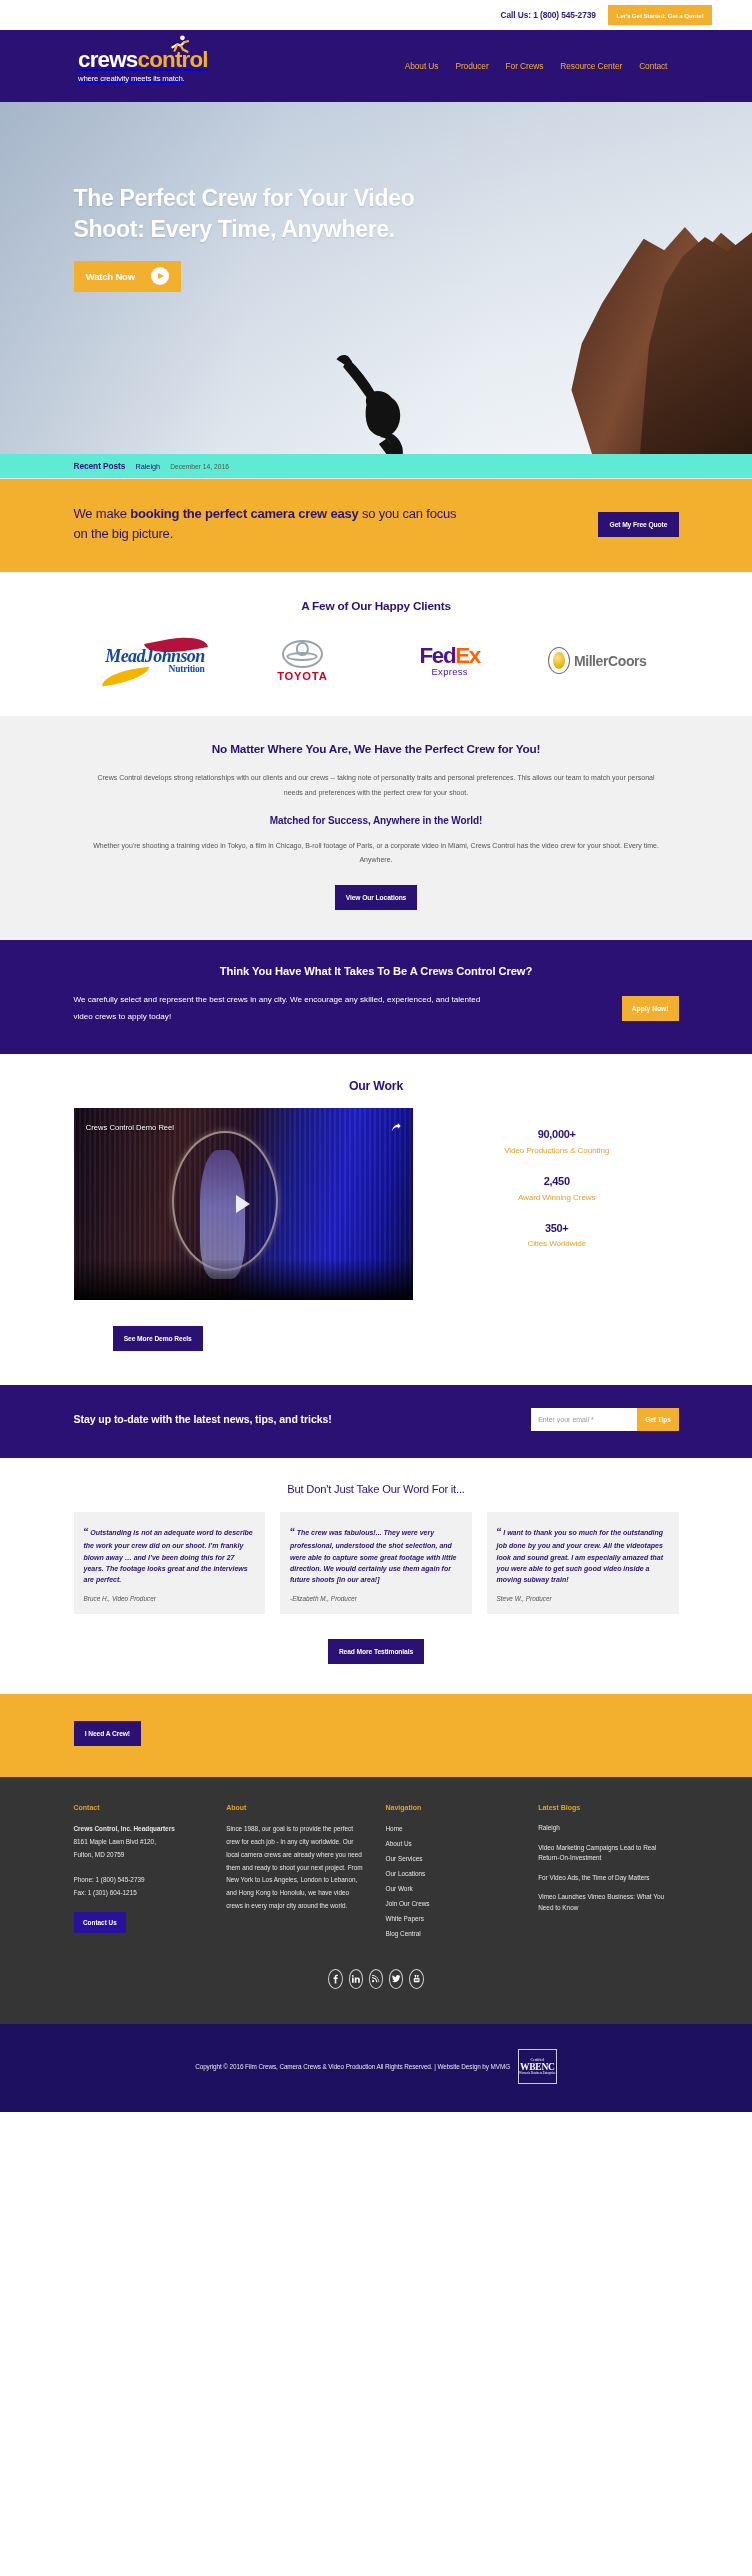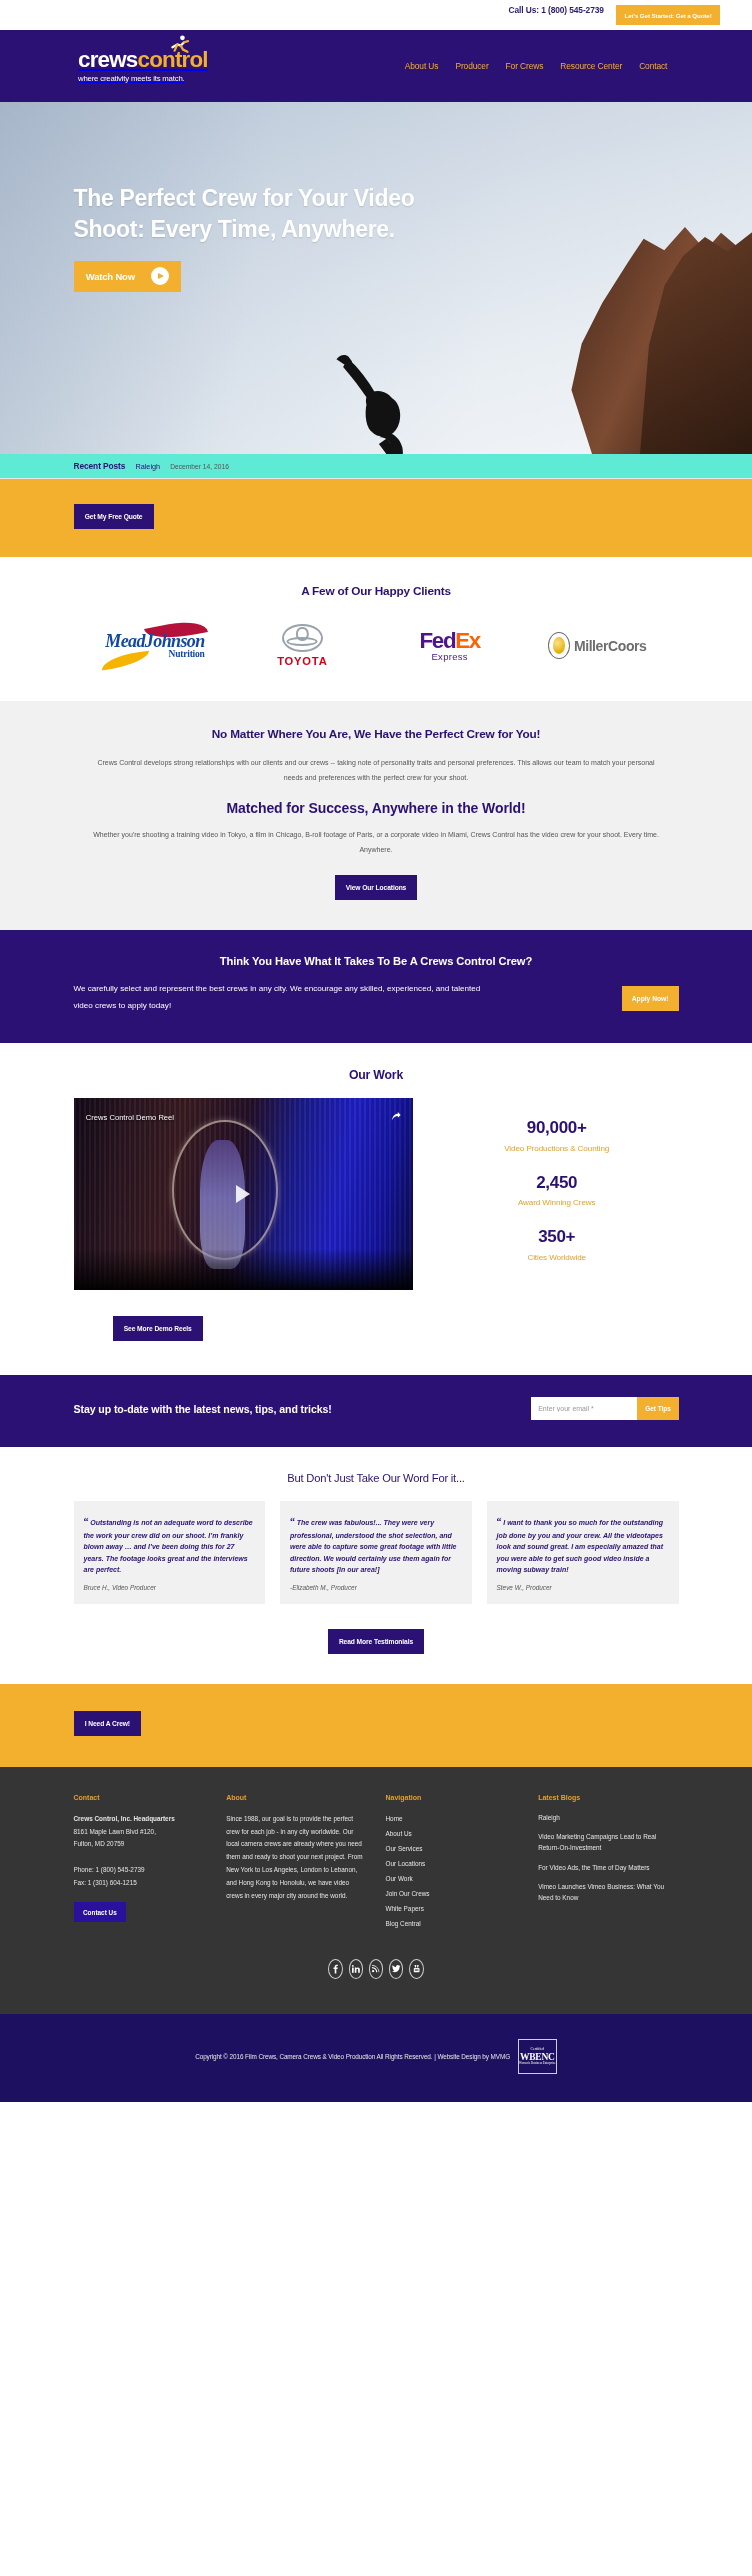--- a/index.html
+++ b/index.html
@@ -12,21 +12,21 @@
     -webkit-font-smoothing:antialiased;
   }
   .wrap { width:752px; margin:0 auto; position:relative; }
   .container { width:605px; margin:0 auto; position:relative; }
 
   
   .topbar {
     height:30px; background:#ffffff;
     display:flex; align-items:center; justify-content:flex-end;
   }
-  .topbar-inner { display:flex; padding-right:32px; }
+  .topbar-inner { display:flex; align-items:center; padding-right:40px; }
   .call-us {
     color:#2b1a6e; font-size:8.4px; font-weight:bold;
     letter-spacing:-0.1px; margin-right:12.3px; white-space:nowrap;
   }
   .quote-btn {
     background:#f2b02e; color:#ffffff; font-size:6.2px; font-weight:bold;
     padding:6.2px 8.4px; border:none; cursor:pointer; white-space:nowrap;
     letter-spacing:-0.1px;
   }
 
@@ -151,21 +151,21 @@
 
   
   .grey-sec { background:#f1f1f1; padding:26px 0 30px; text-align:center; }
   .grey-h {
     color:#2b1173; font-size:11.8px; font-weight:bold; letter-spacing:-0.2px;
     margin-bottom:15.7px;
   }
   .grey-p {
     color:#555; font-size:7px; line-height:2.1; max-width:566px; margin:0 auto 14.6px;
   }
-  .grey-sub { color:#2b1173; font-size:14px; font-weight:bold; margin:14.6px 0 12.3px; letter-spacing:-0.1px; }
+  .grey-sub { color:#2b1173; font-size:10px; font-weight:bold; margin:14.6px 0 12.3px; letter-spacing:-0.1px; }
   .grey-btn-wrap { margin-top:17px; }
 
   
   .purple-sec { background:#2b1173; padding:25px 0 28px; }
   .purple-h {
     text-align:center; color:#ffffff; font-size:11.2px; font-weight:bold;
     letter-spacing:-0.1px; margin-bottom:14.6px;
   }
   .purple-row { display:flex; align-items:center; justify-content:space-between; }
   .purple-p { color:#ffffff; font-size:8.1px; line-height:2.1; max-width:426px; }
@@ -194,21 +194,21 @@
     background:linear-gradient(180deg,rgba(0,0,10,.05),rgba(0,0,0,.95)); }
   .vb-title { position:absolute; left:12.3px; top:14.6px; color:#ffffff; font-size:7.6px;
     text-shadow:0 0.6px 1.7px rgba(0,0,0,.7); }
   .vb-share { position:absolute; right:11.2px; top:13.4px; width:11.2px; height:11.2px; }
   .vb-play { position:absolute; left:50%; top:50%; transform:translate(-50%,-50%);
     width:0;height:0;border-left:14.6px solid rgba(255,255,255,.88);
     border-top:9px solid transparent;border-bottom:9px solid transparent; }
   .demo-btn-wrap { margin-top:26px; padding-left:39px; }
 
   .stats-col { flex:1; text-align:center; padding-top:20px; }
-  .stat-num { color:#2b1173; font-size:17px; font-weight:bold; letter-spacing:-0.3px; }
+  .stat-num { color:#2b1173; font-size:11px; font-weight:bold; letter-spacing:-0.3px; }
   .stat-lbl { color:#e2a12a; font-size:8.1px; margin-top:5.6px; letter-spacing:-0.1px; }
   .stat-blk { margin-bottom:20px; }
 
   
   .news-sec { background:#2b1173; padding:22.4px 0 27px; }
   .news-row { display:flex; align-items:center; justify-content:space-between; }
   .news-h { color:#ffffff; font-size:10.6px; font-weight:bold; letter-spacing:-0.1px; }
   .news-form { display:flex; }
   .news-input {
     width:106px; height:23px; border:none; outline:none; padding:0 6.7px;
@@ -352,20 +352,21 @@
   <div class="recent">
     <div class="container">
       <span class="recent-lbl">Recent Posts</span>
       <a href="#" class="recent-link">Raleigh</a>
       <span class="recent-date">December 14, 2016</span>
     </div>
   </div>
 
   <div class="cta-yellow">
     <div class="container">
+      <div class="cta-y-text"><span>We make </span><b>booking the perfect camera crew easy</b><span> so you can focus on the big picture.</span></div>
       <button class="btn-purple">Get My Free Quote</button>
     </div>
   </div>
 
   <div class="clients">
     <div class="container">
       <div class="clients-h">A Few of Our Happy Clients</div>
       <div class="logo-row">
         <div class="logo-cell">
           <div class="mj">

